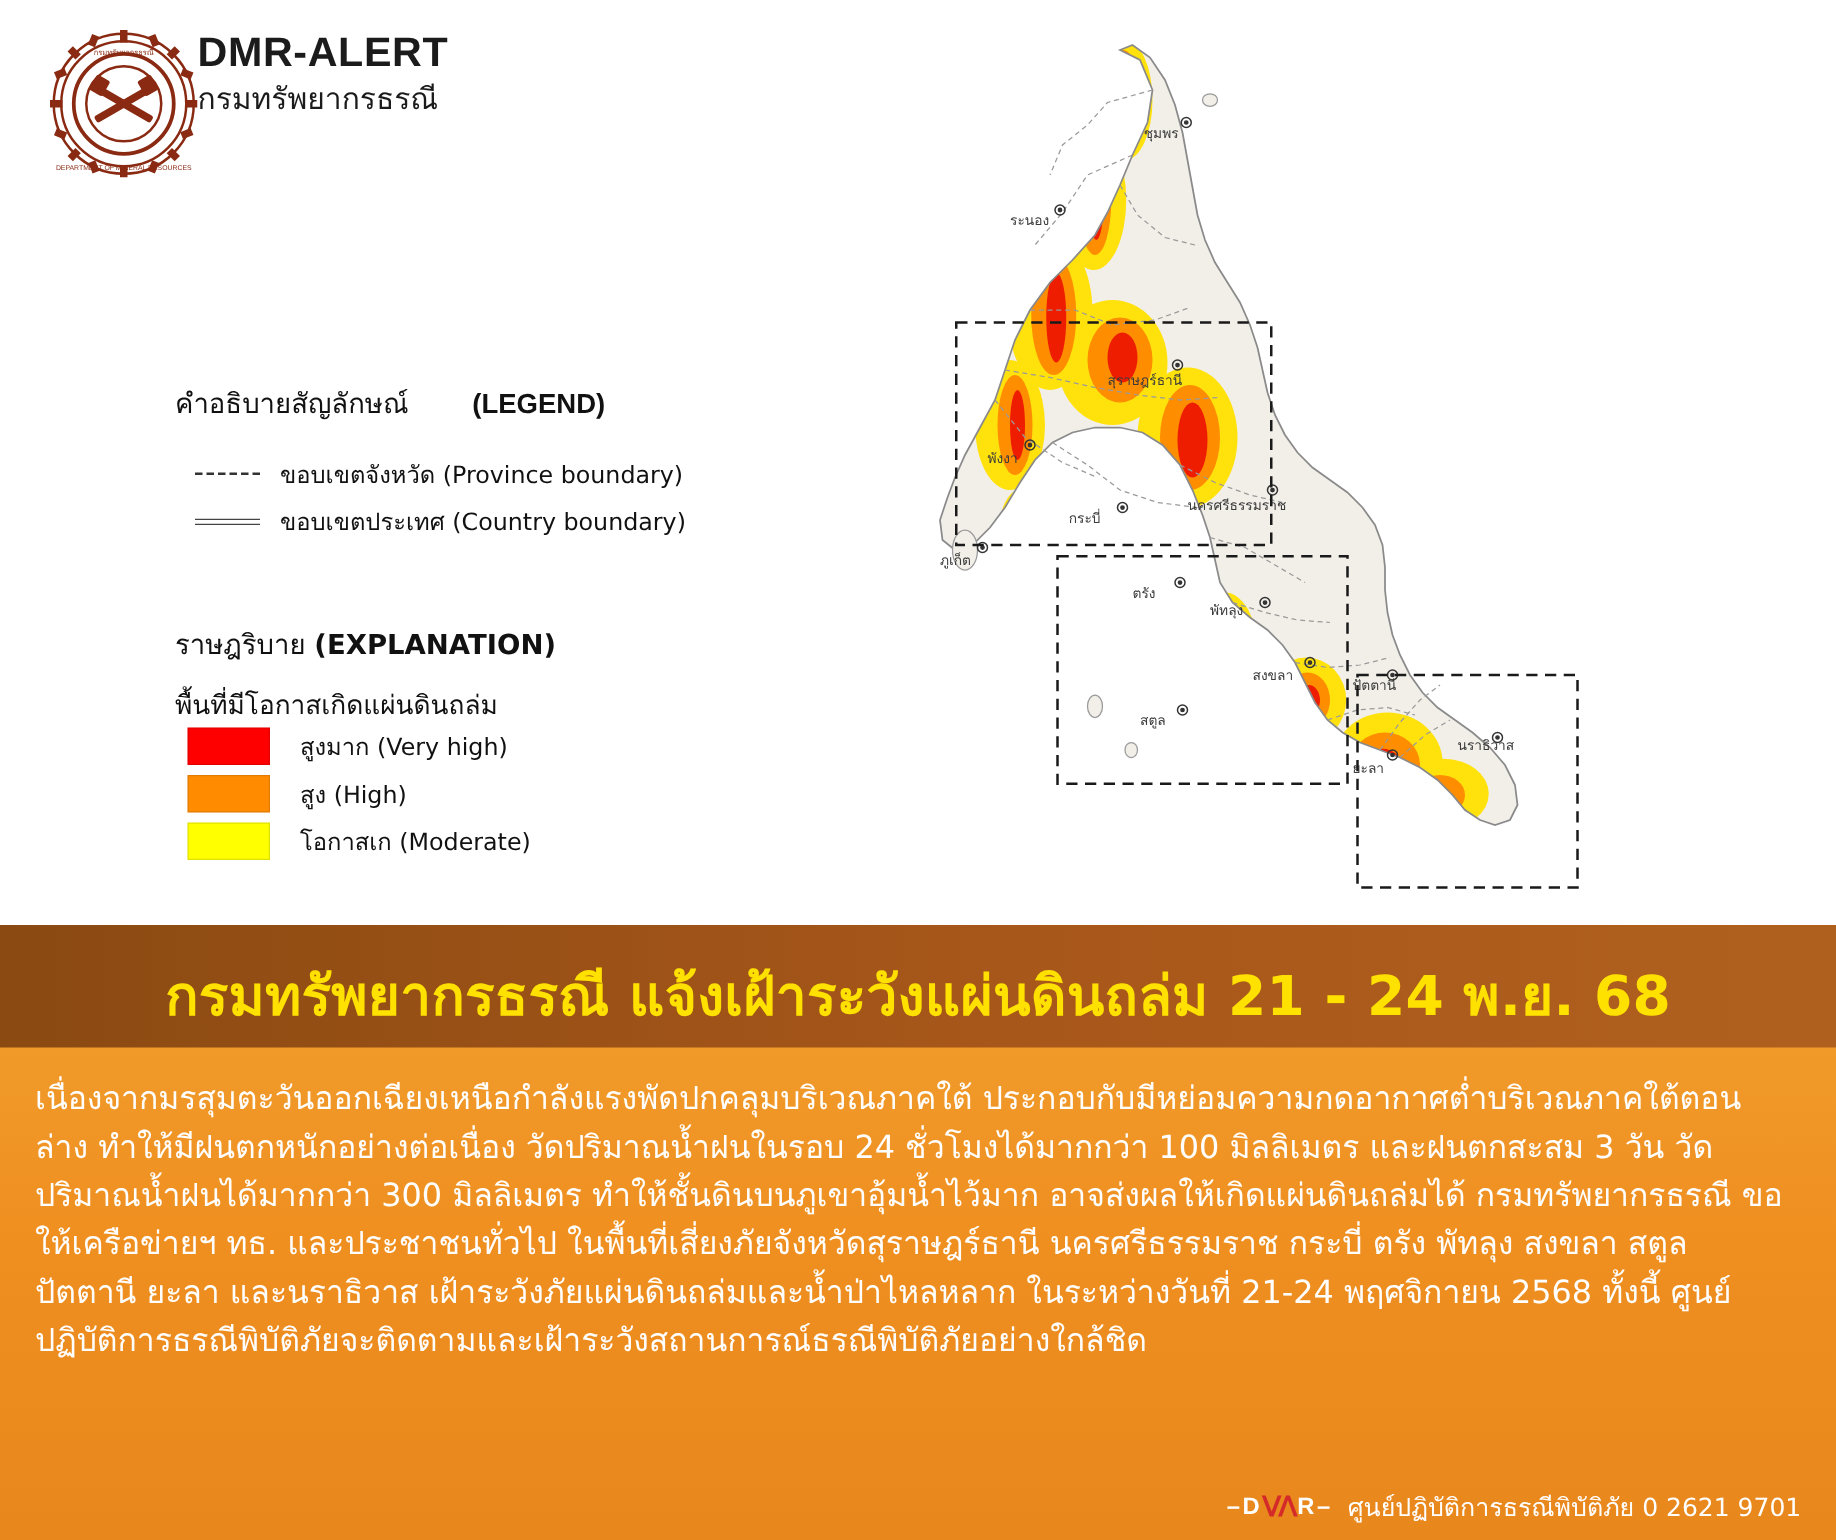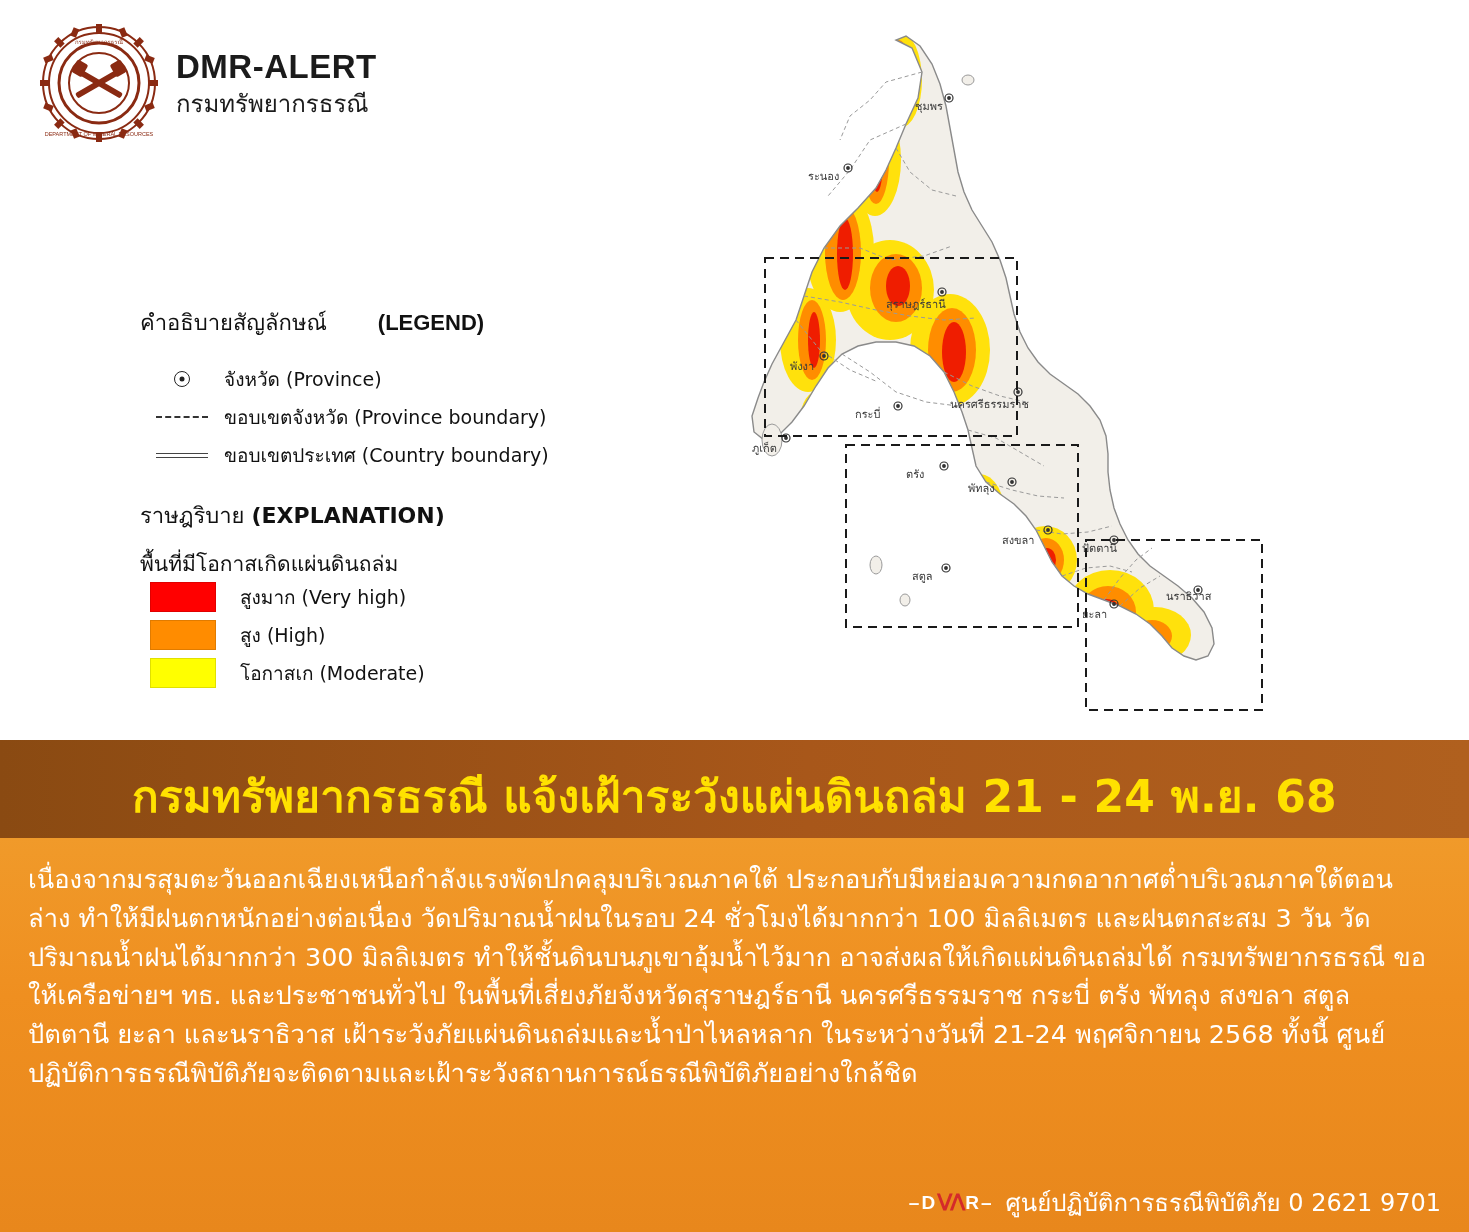--- a/index.html
+++ b/index.html
@@ -12,22 +12,20 @@
     position: relative;
     overflow: hidden;
   }
 
   
   .header {
     position: absolute;
     top: 24px;
     left: 40px;
     display: flex;
-    align-items: center;
-    gap: 18px;
   }
   .logo {
     width: 118px;
     height: 118px;
     position: relative;
   }
   .logo svg { display: block; }
   .brand-title {
     font-family: "Liberation Sans", sans-serif;
     font-size: 33px;
@@ -167,21 +165,21 @@
     align-items: center;
     gap: 2px;
     color: #ffffff;
     font-size: 19px;
     font-weight: bold;
     font-family: "Liberation Sans", sans-serif;
   }
   .dmr-mini .wave { color: #d42a2a; font-size: 22px; letter-spacing: -2px; }
   .hotline {
     color: #ffffff;
-    font-size: 24px;
+    font-size: 20px;
     font-family: "DejaVu Sans", sans-serif;
     text-align: right;
   }
 </style>
 </head>
 <body>
 
 <div class="header">
   <div class="logo">
     <svg width="118" height="118" viewBox="0 0 118 118">
@@ -227,26 +225,20 @@
     <div class="brand-title">DMR-ALERT</div>
     <div class="brand-sub">กรมทรัพยากรธรณี</div>
   </div>
 </div>
 
 <div class="legend">
   <div class="legend-title">
     <span>คำอธิบายสัญลักษณ์ </span><b>(LEGEND)</b>
   </div>
 
-  <div class="legend-row">
-    <div class="legend-symbol">
-        <span class="sym-province"></span>
-      </div>
-    <div class="legend-label">จังหวัด (Province)</div>
-  </div>
 
   <div class="legend-row">
     <div class="legend-symbol">
         <span class="sym-dash"></span>
       </div>
     <div class="legend-label">ขอบเขตจังหวัด (Province boundary)</div>
   </div>
 
   <div class="legend-row">
     <div class="legend-symbol">

